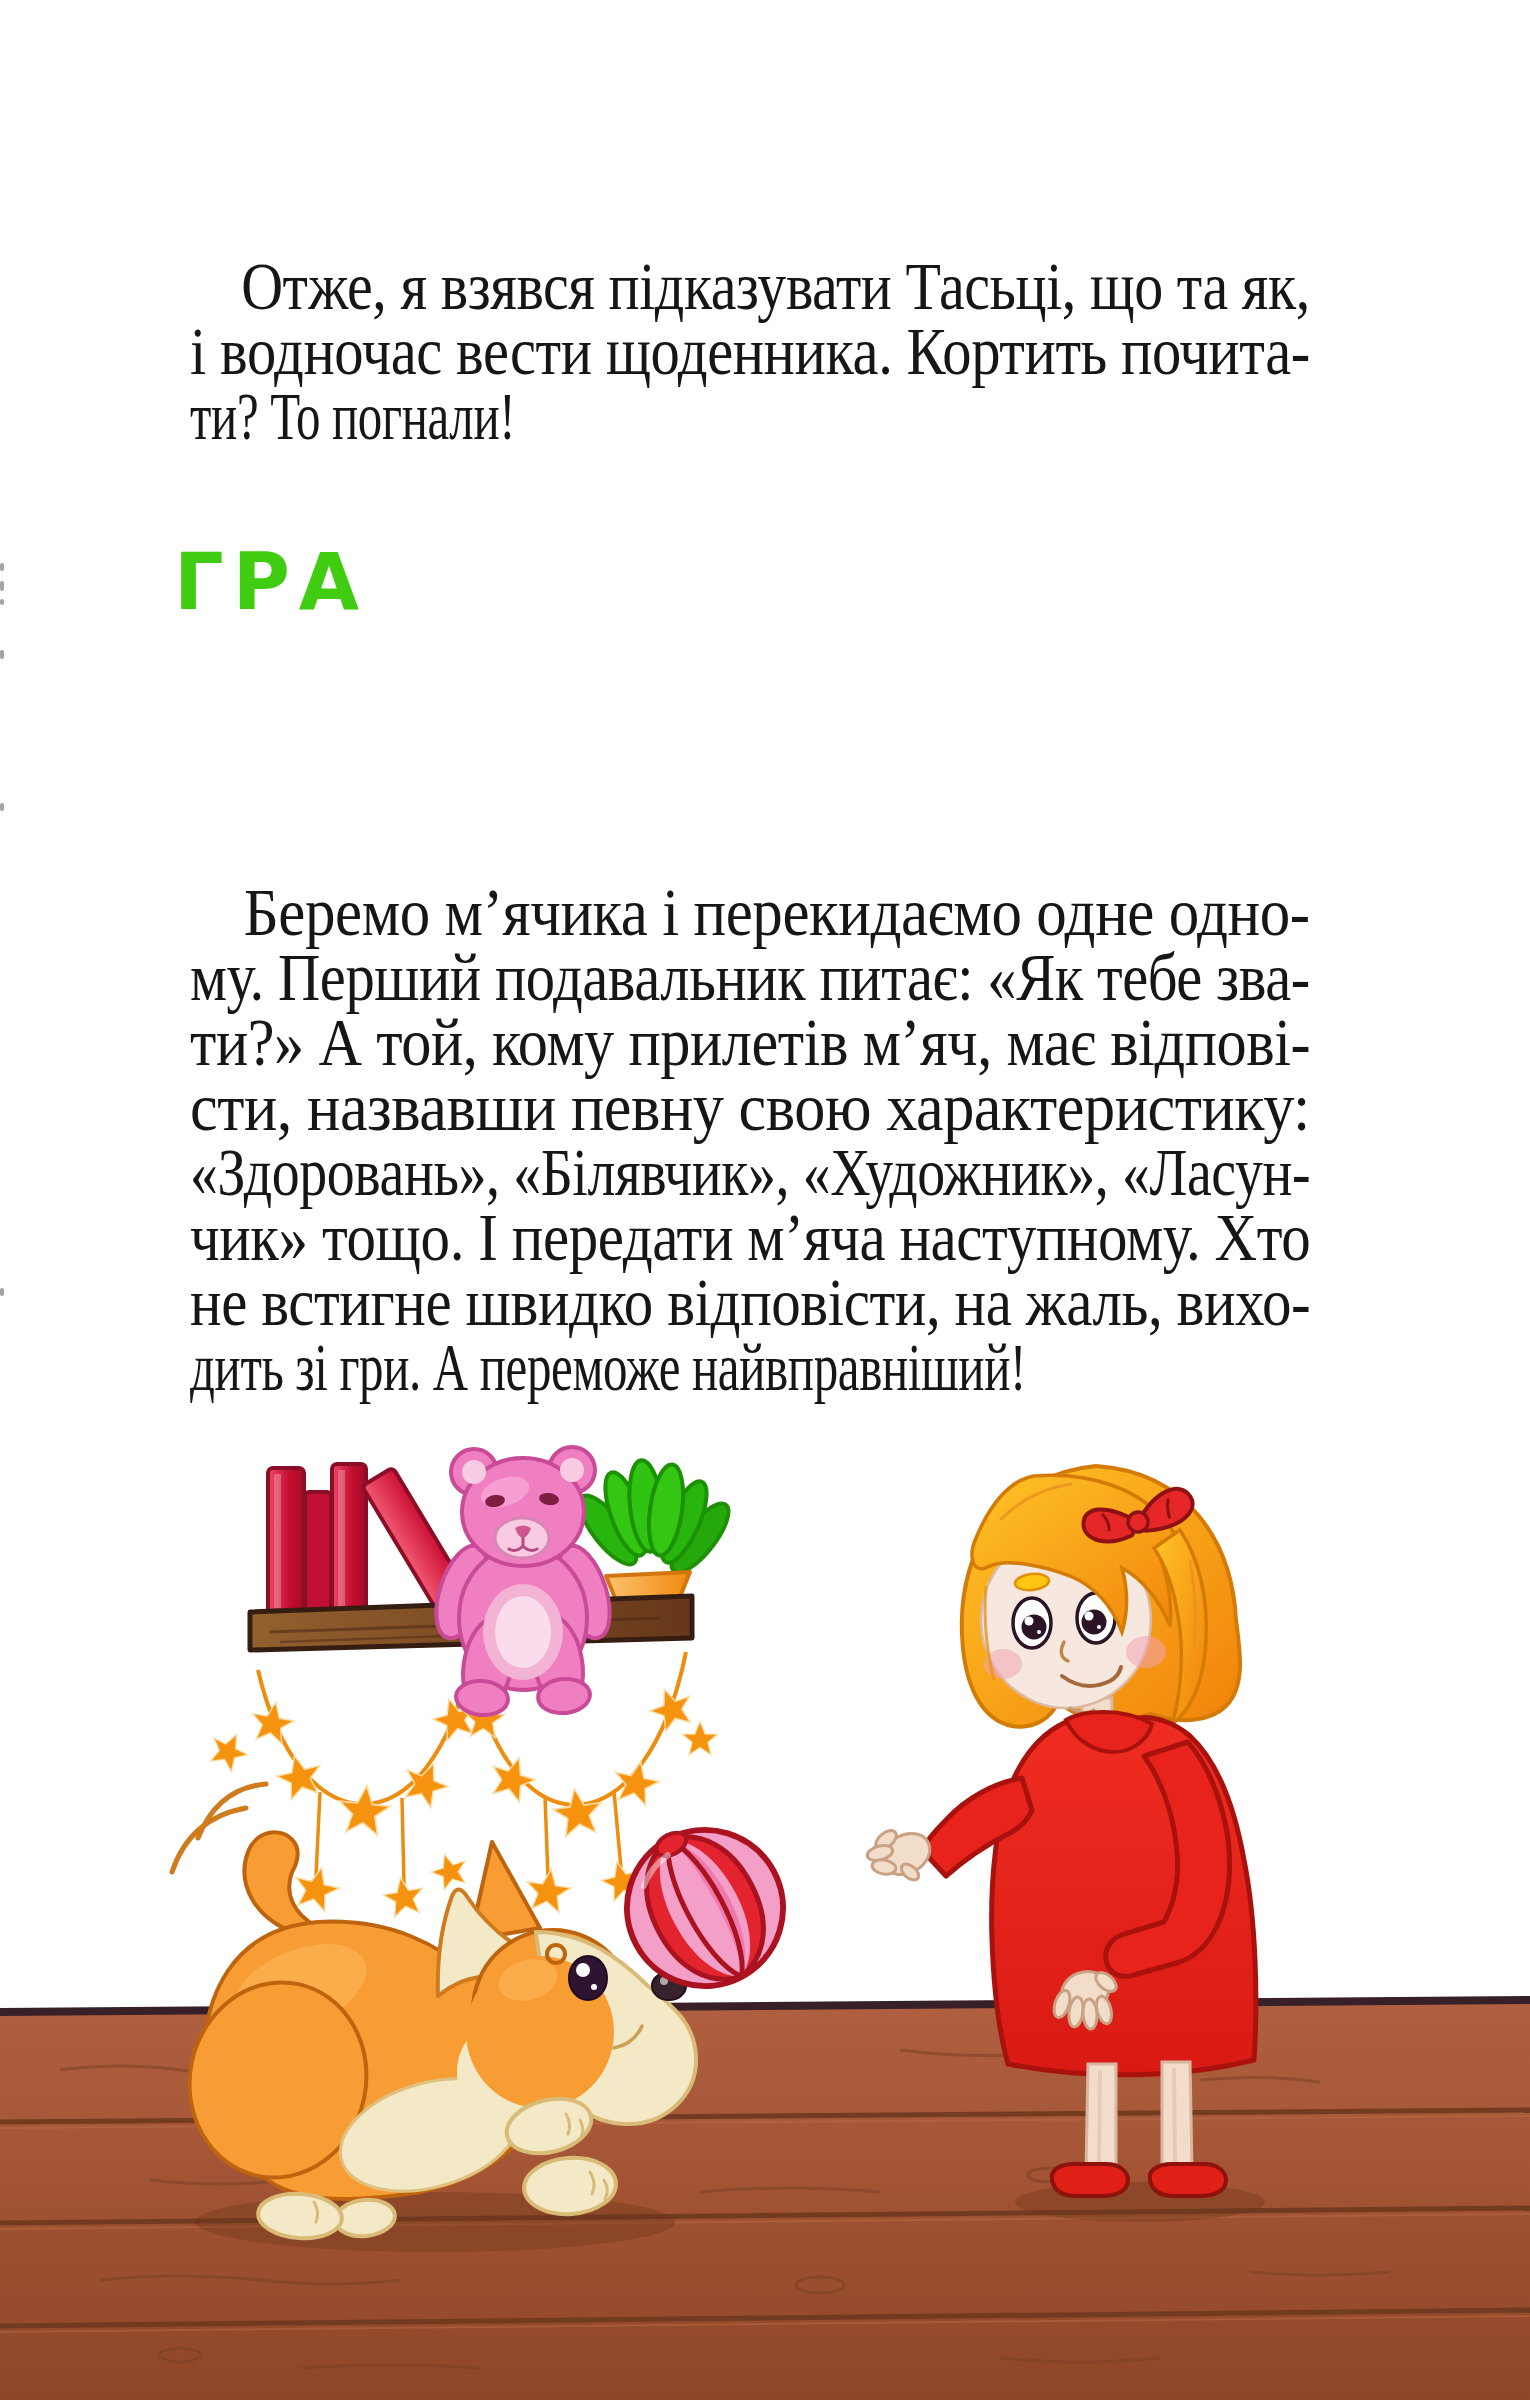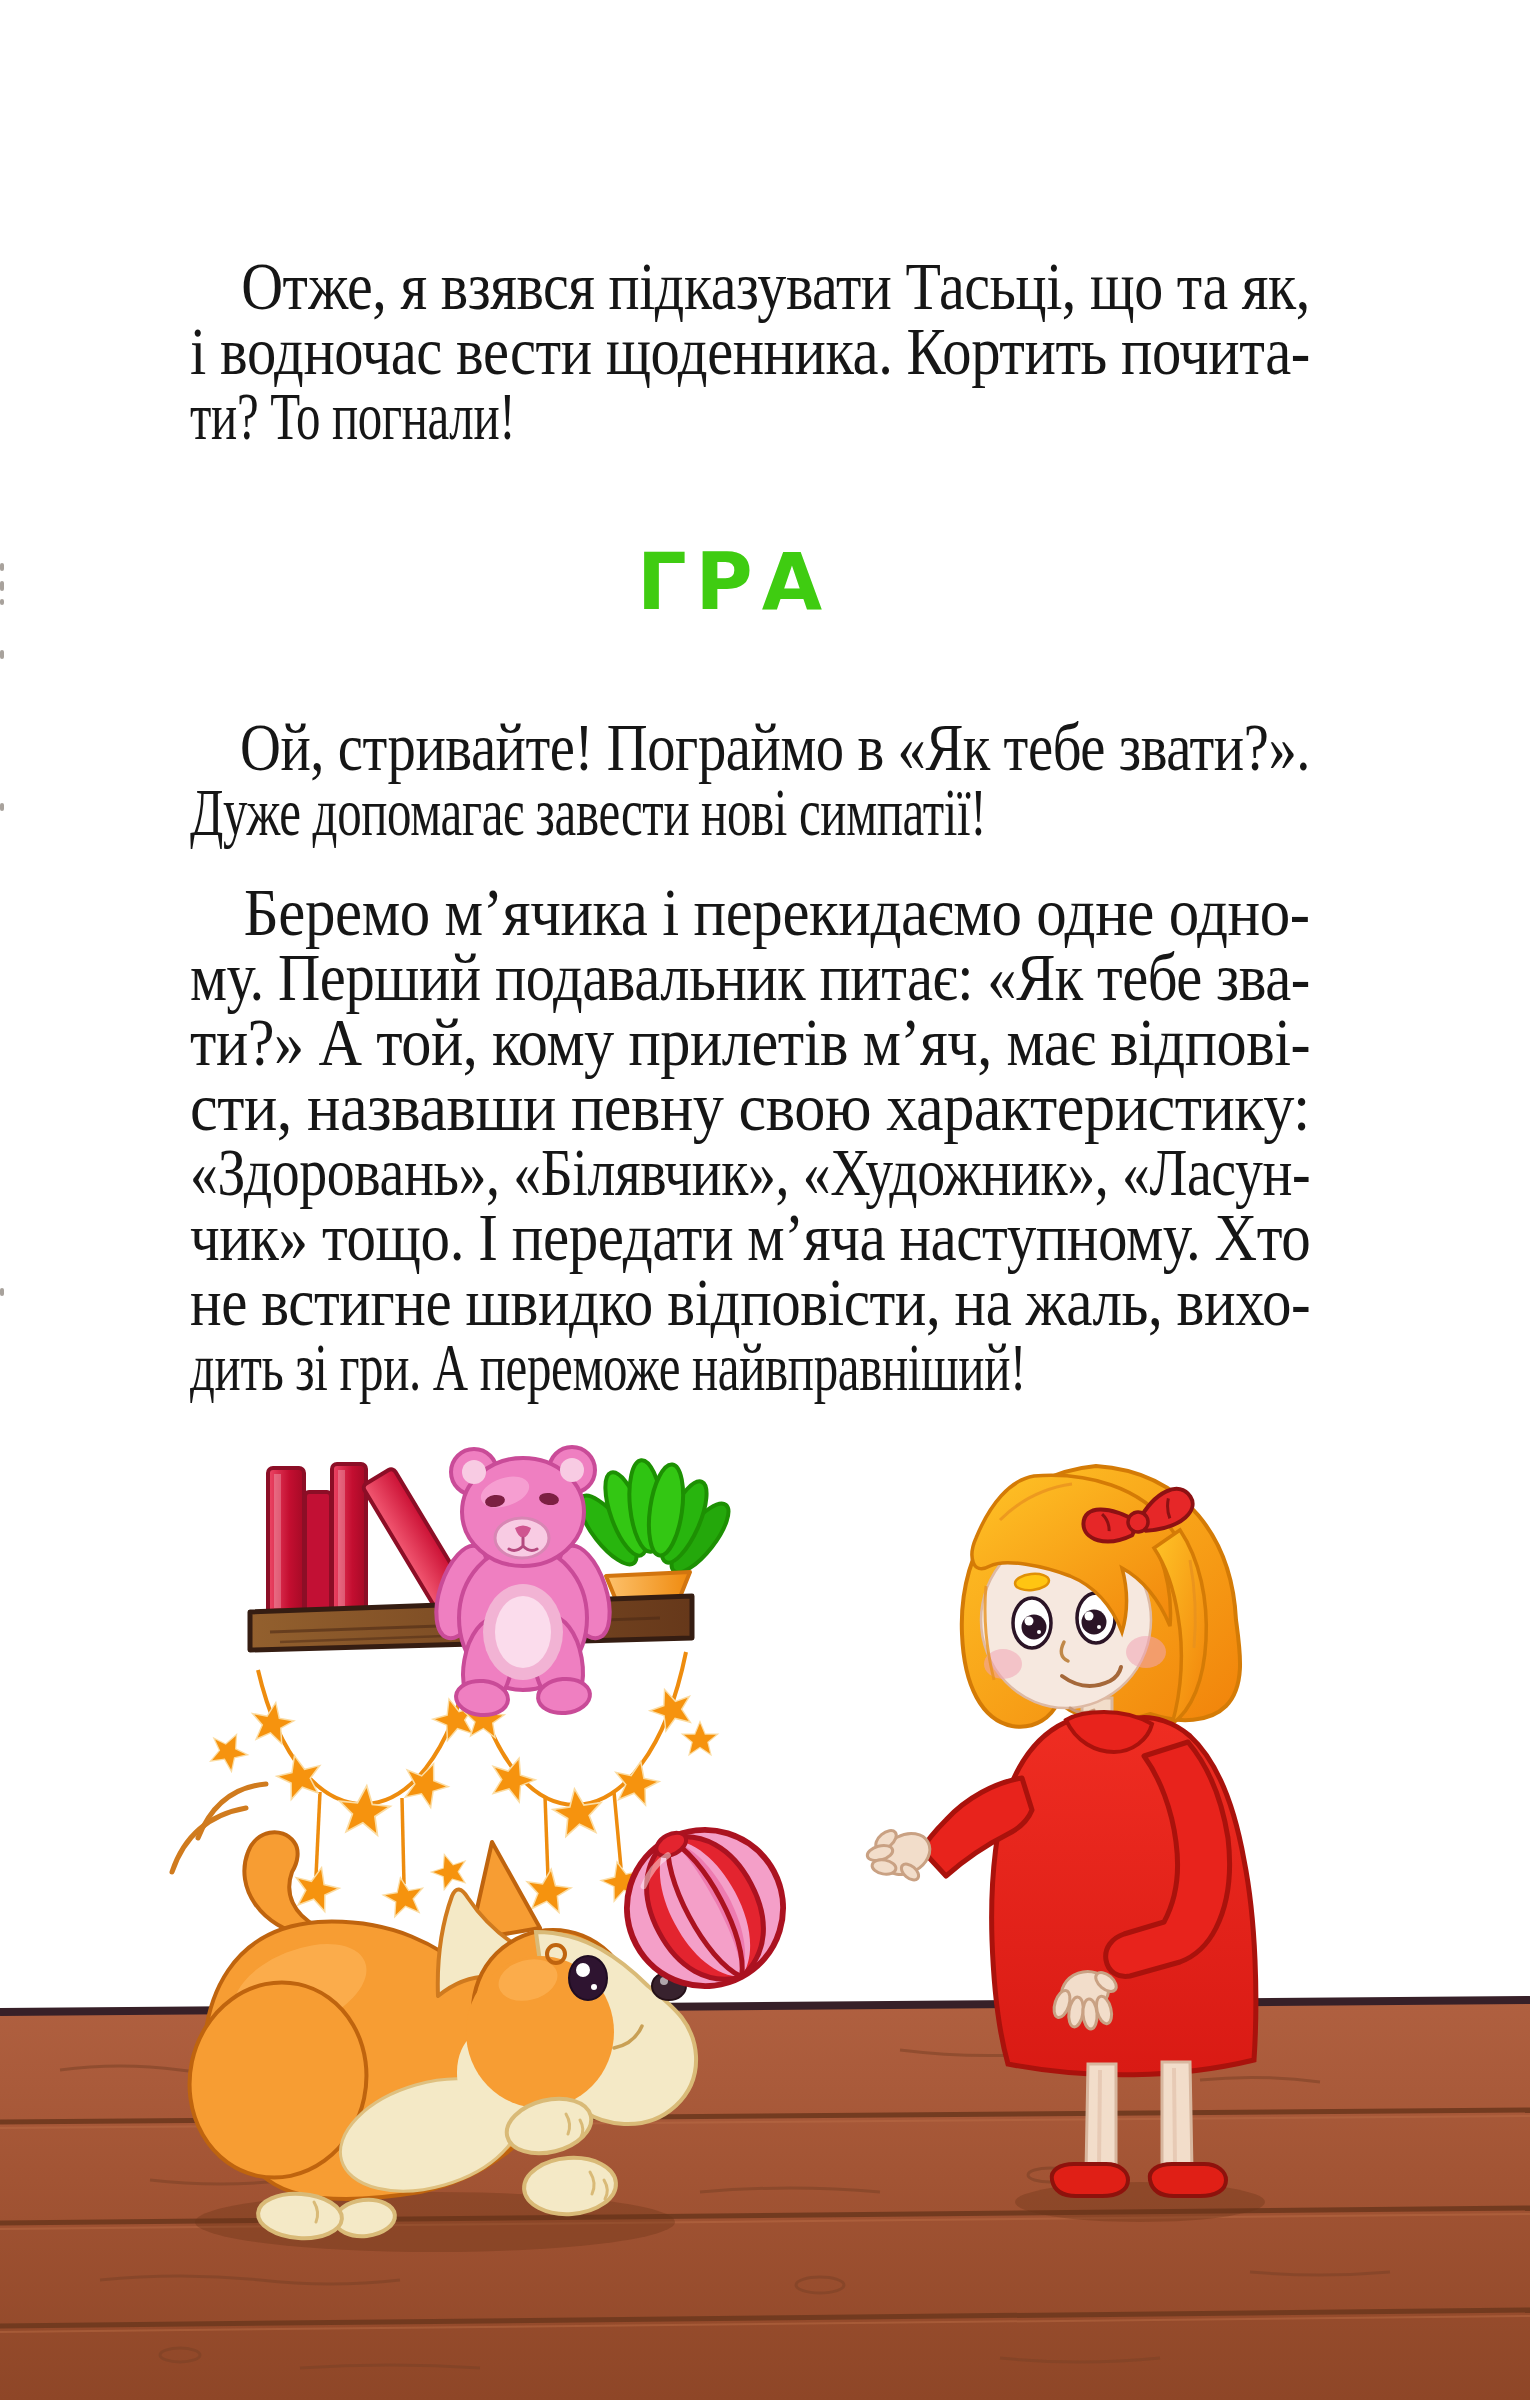--- a/index.html
+++ b/index.html
@@ -2,45 +2,41 @@
 <html style="--bg: #ffffff; --ink: #161616; --heading-green: #3fcc11; --floor-brown: #a05233; --floor-line: #6e381e; --wall-line: #372028; --shelf-brown: #7c4a24; --book-crimson: #d91538; --teddy-pink: #ef7fc1; --plant-green: #2fc412; --pot-orange: #f39110; --star-orange: #f6930e; --dog-orange: #f79d33; --dog-cream: #f4e9c6; --ball-red: #e3242f; --ball-pink: #f49fc8; --hair-orange: #f9a50c; --dress-red: #e8231c; --bow-red: #e62728; --shoe-red: #e01f16; --skin: #f2ddca;"><head>
 <meta charset="utf-8">
 <style>
   html,body{margin:0;padding:0;background:#888;}
   .page{position:relative;width:1530px;height:2400px;background:var(--bg,#fff);
         overflow:hidden;font-family:"Liberation Serif", serif;}
   .para{position:absolute;left:190px;width:1120px;}
   .pline{display:block;white-space:nowrap;font-size:68px;line-height:65px;height:65px;
          color:var(--ink,#151515);transform-origin:0 50%;letter-spacing:-0.5px;}
   .indent{text-indent:60px;}
-  .heading{position:absolute;left:190px;width:1120px;top:534px;text-align:center;
+  .heading{position:absolute;left:190px;width:1120px;top:534px;
            font-family:"DejaVu Sans", sans-serif;font-weight:bold;font-size:78px;
            line-height:96px;color:var(--heading-green,#3fcc11);letter-spacing:9px;
            transform:translateX(-16px);}
   .edgemark{position:absolute;left:0;width:4px;background:#a8a29c;border-radius:2px;}
   svg{display:block;}
   .illu{position:absolute;left:0;top:1380px;width:1530px;height:1020px;}
 </style>
 </head>
 <body>
 
 <div class="page">
 
   <div class="para" style="top:254px">
     <span class="pline fit indent" style="transform: scaleX(0.852359);">Отже, я взявся підказувати Тасьці, що та як,</span>
     <span class="pline fit" style="transform: scaleX(0.861538);">і водночас вести щоденника. Кортить почита-</span>
     <span class="pline" style="transform: scaleX(0.72);">ти? То погнали!</span>
   </div>
 
   <div class="heading">ГРА</div>
 
-  <div class="para" style="top:715px">
-    <span class="pline fit indent" style="transform: scaleX(0.832714);">Ой, стривайте! Пограймо в «Як тебе звати?».</span>
-    <span class="pline" style="transform: scaleX(0.72);">Дуже допомагає завести нові симпатії!</span>
-  </div>
 
   <div class="para" style="top:880px">
     <span class="pline fit indent" style="transform: scaleX(0.896717);">Беремо м’ячика і перекидаємо одне одно-</span>
     <span class="pline fit" style="transform: scaleX(0.860876);">му. Перший подавальник питає: «Як тебе зва-</span>
     <span class="pline fit" style="transform: scaleX(0.886778);">ти?» А той, кому прилетів м’яч, має відпові-</span>
     <span class="pline fit" style="transform: scaleX(0.915781);">сти, назвавши певну свою характеристику:</span>
     <span class="pline fit" style="transform: scaleX(0.821717);">«Здоровань», «Білявчик», «Художник», «Ласун-</span>
     <span class="pline fit" style="transform: scaleX(0.867545);">чик» тощо. І передати м’яча наступному. Хто</span>
     <span class="pline fit" style="transform: scaleX(0.867545);">не встигне швидко відповісти, на жаль, вихо-</span>
     <span class="pline" style="transform: scaleX(0.72);">дить зі гри. А переможе найвправніший!</span>

